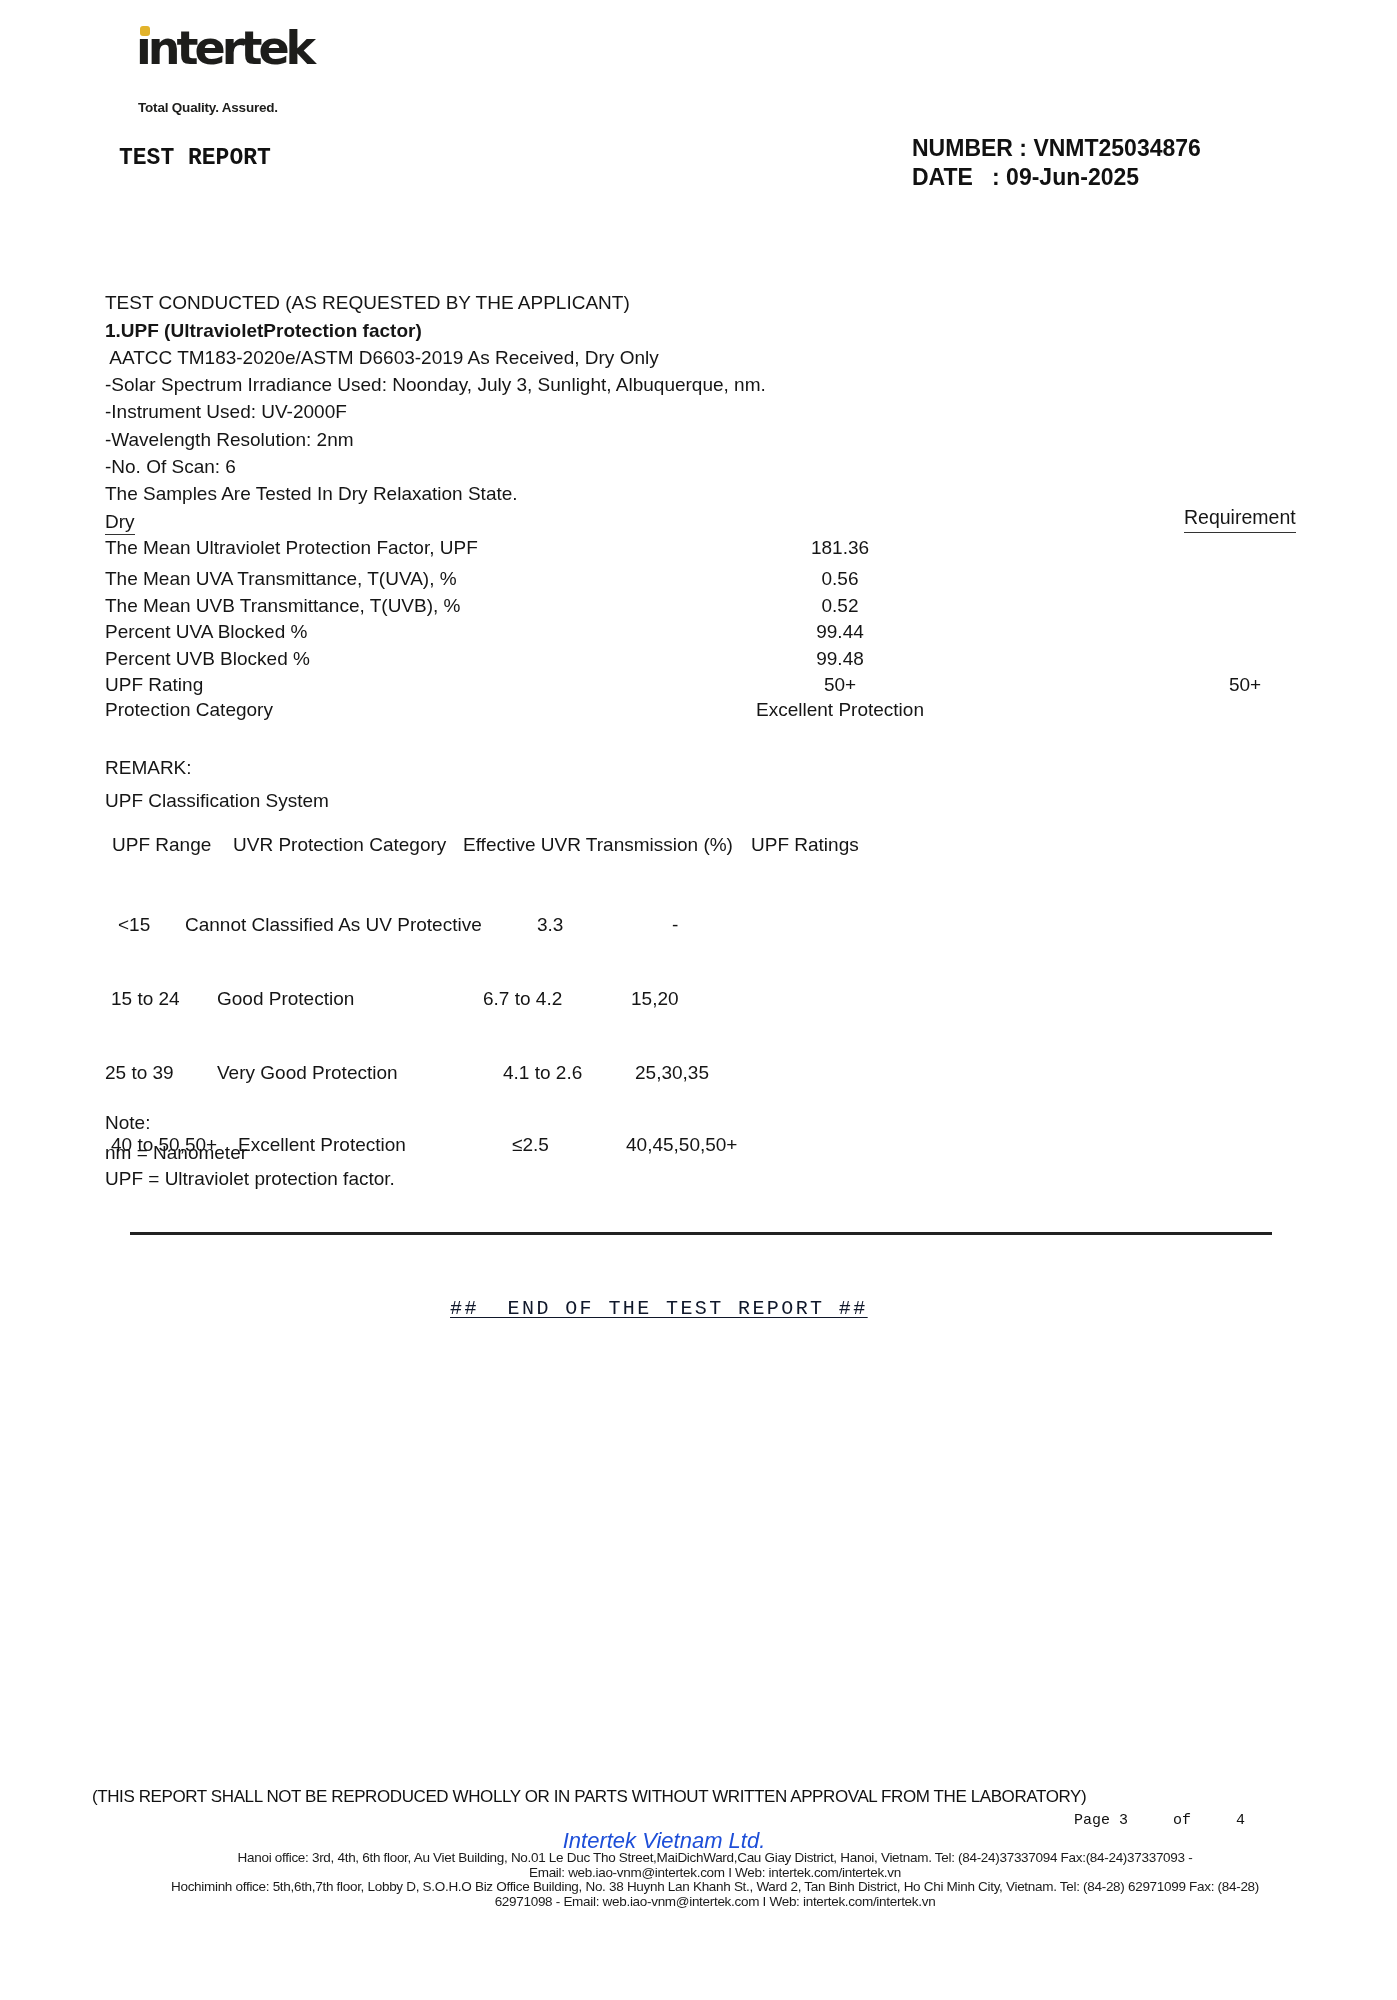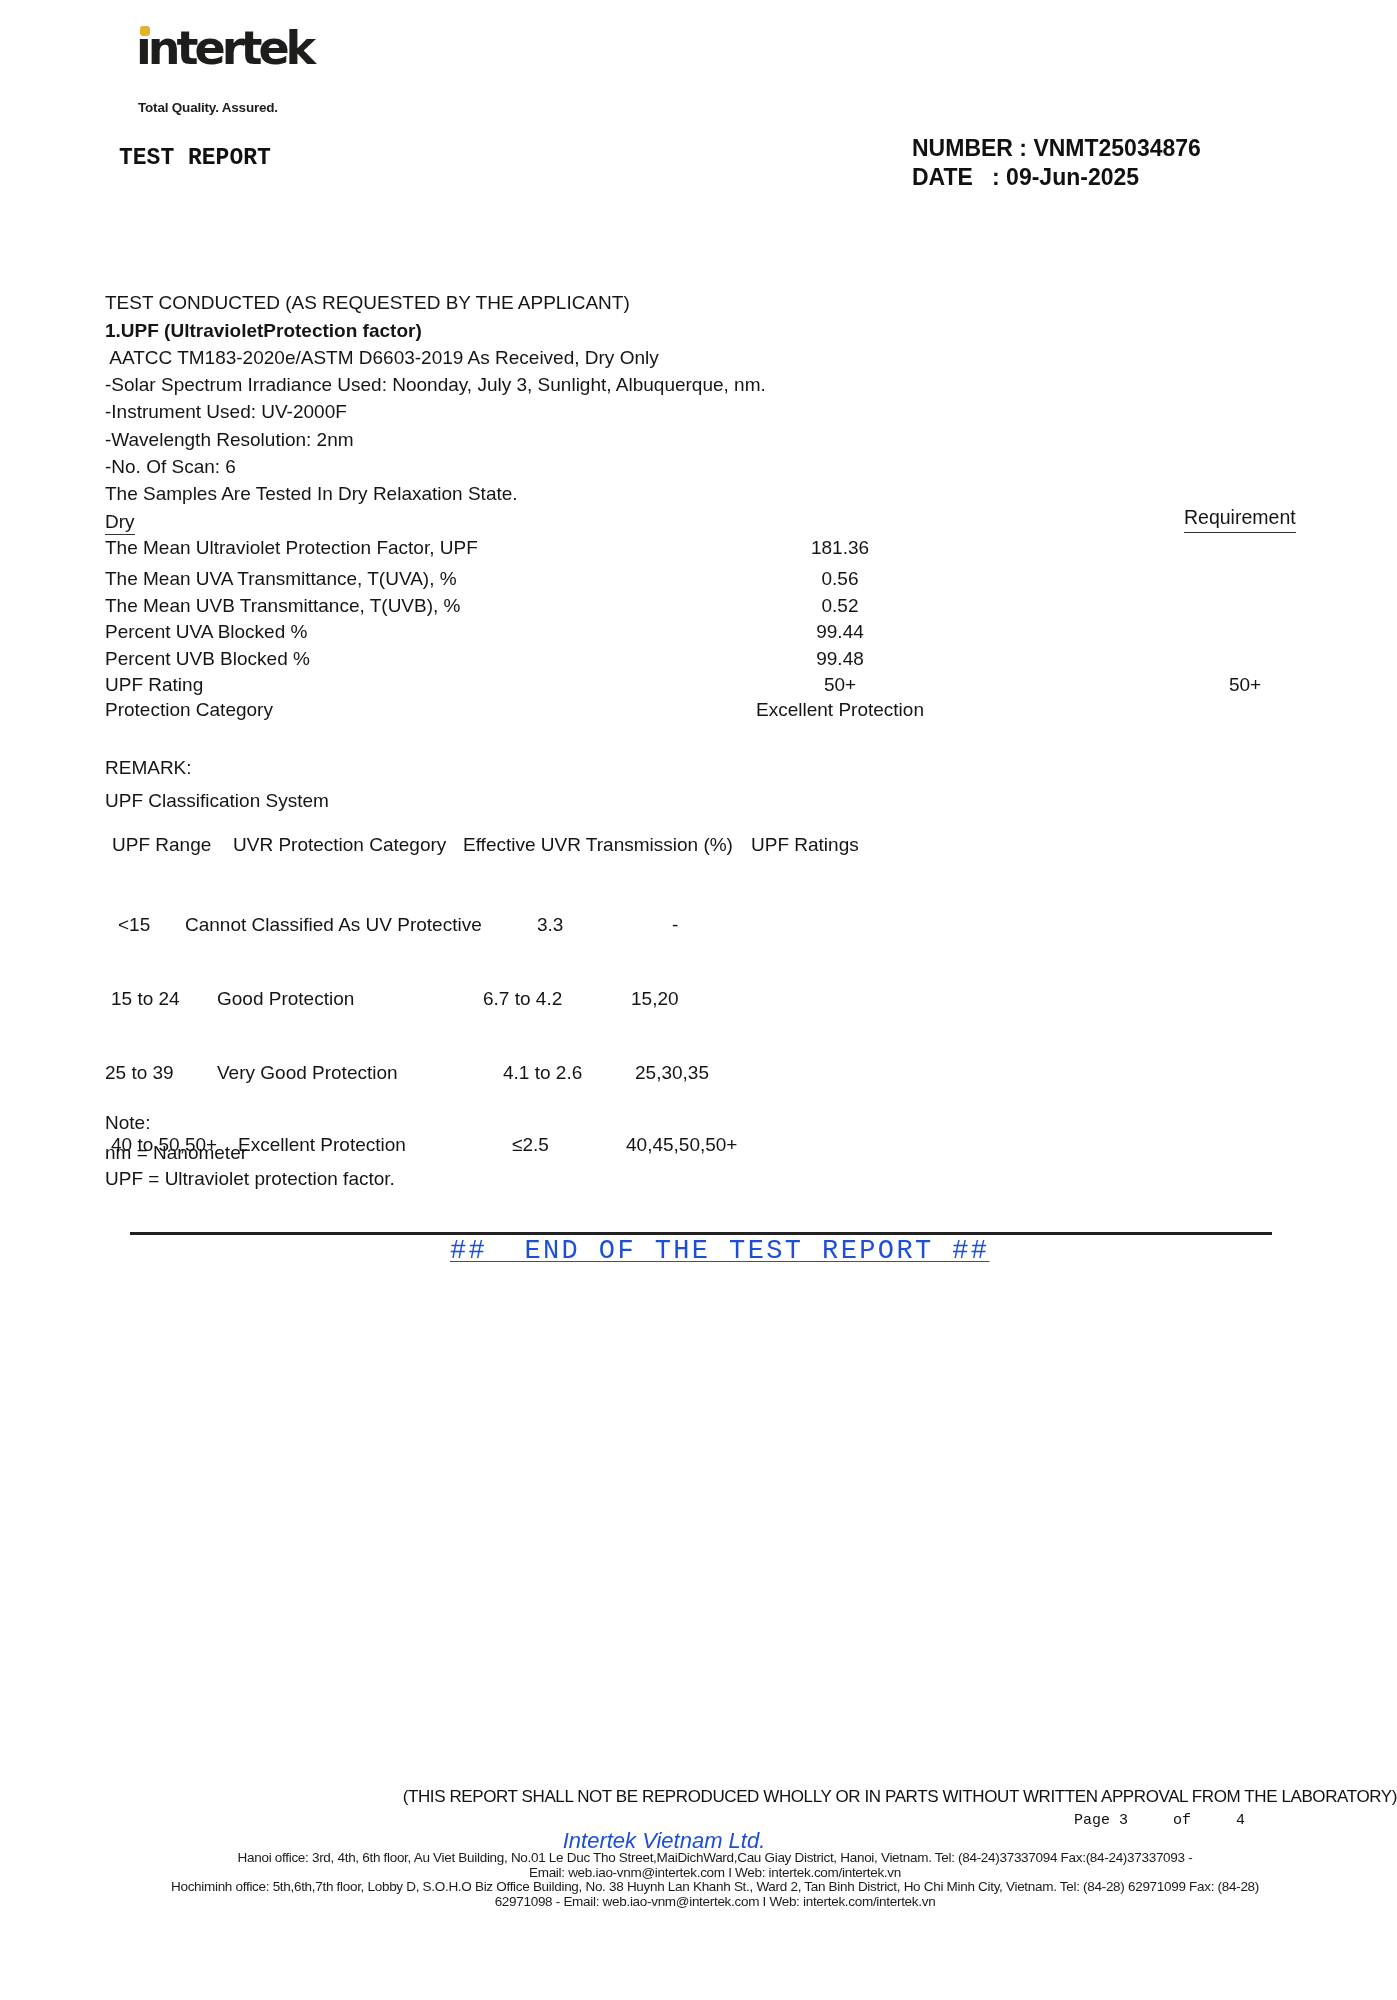--- a/index.html
+++ b/index.html
@@ -32,26 +32,26 @@
   
   .remark{position:absolute;left:105px;top:757px;font-size:19px;}
   .sys-title{position:absolute;left:105px;top:790px;font-size:19px;}
   .crow{position:absolute;left:0;width:1397px;height:26px;font-size:19px;line-height:26px;}
   .crow span{position:absolute;white-space:pre;}
   
   .note-line{position:absolute;left:105px;font-size:19px;line-height:26px;}
   
   .rule{position:absolute;left:130px;top:1232px;width:1142px;border-top:3px solid #222;}
   .endbanner{
-    position:absolute;left:450px;top:1236px;font-family:"Liberation Mono",monospace;
-    font-size:27px;letter-spacing:2.4px;color:#1d4ed8;white-space:pre;
+    position:absolute;left:450px;top:1297px;font-family:"Liberation Mono",monospace;
+    font-size:20px;letter-spacing:2.4px;color:#0f172a;white-space:pre;
     text-decoration:underline;text-underline-offset:3px;text-decoration-thickness:1px;
   }
   
-  .disclaimer{position:absolute;left:92px;right:0;top:1787px;text-align:right;font-size:17px;letter-spacing:-0.4px;color:#111;}
+  .disclaimer{position:absolute;left:92px;right:0;top:1787px;text-align:left;font-size:17px;letter-spacing:-0.4px;color:#111;}
   .pageinfo{position:absolute;right:152px;top:1812px;font-family:"Liberation Mono",monospace;font-size:15px;color:#111;white-space:pre;}
   .company{position:absolute;left:0;right:69px;top:1828px;text-align:center;font-size:22px;color:#1d4ed8;font-style:italic;}
   .addresses{position:absolute;left:60px;right:27px;top:1851px;text-align:center;font-size:13.5px;line-height:14.5px;letter-spacing:-0.3px;color:#1b1b1b;}
 </style>
 </head>
 <body>
 
 <div class="logo">
   <span class="wordmark">ıntertek</span>
   <span class="logo-dot"></span>

